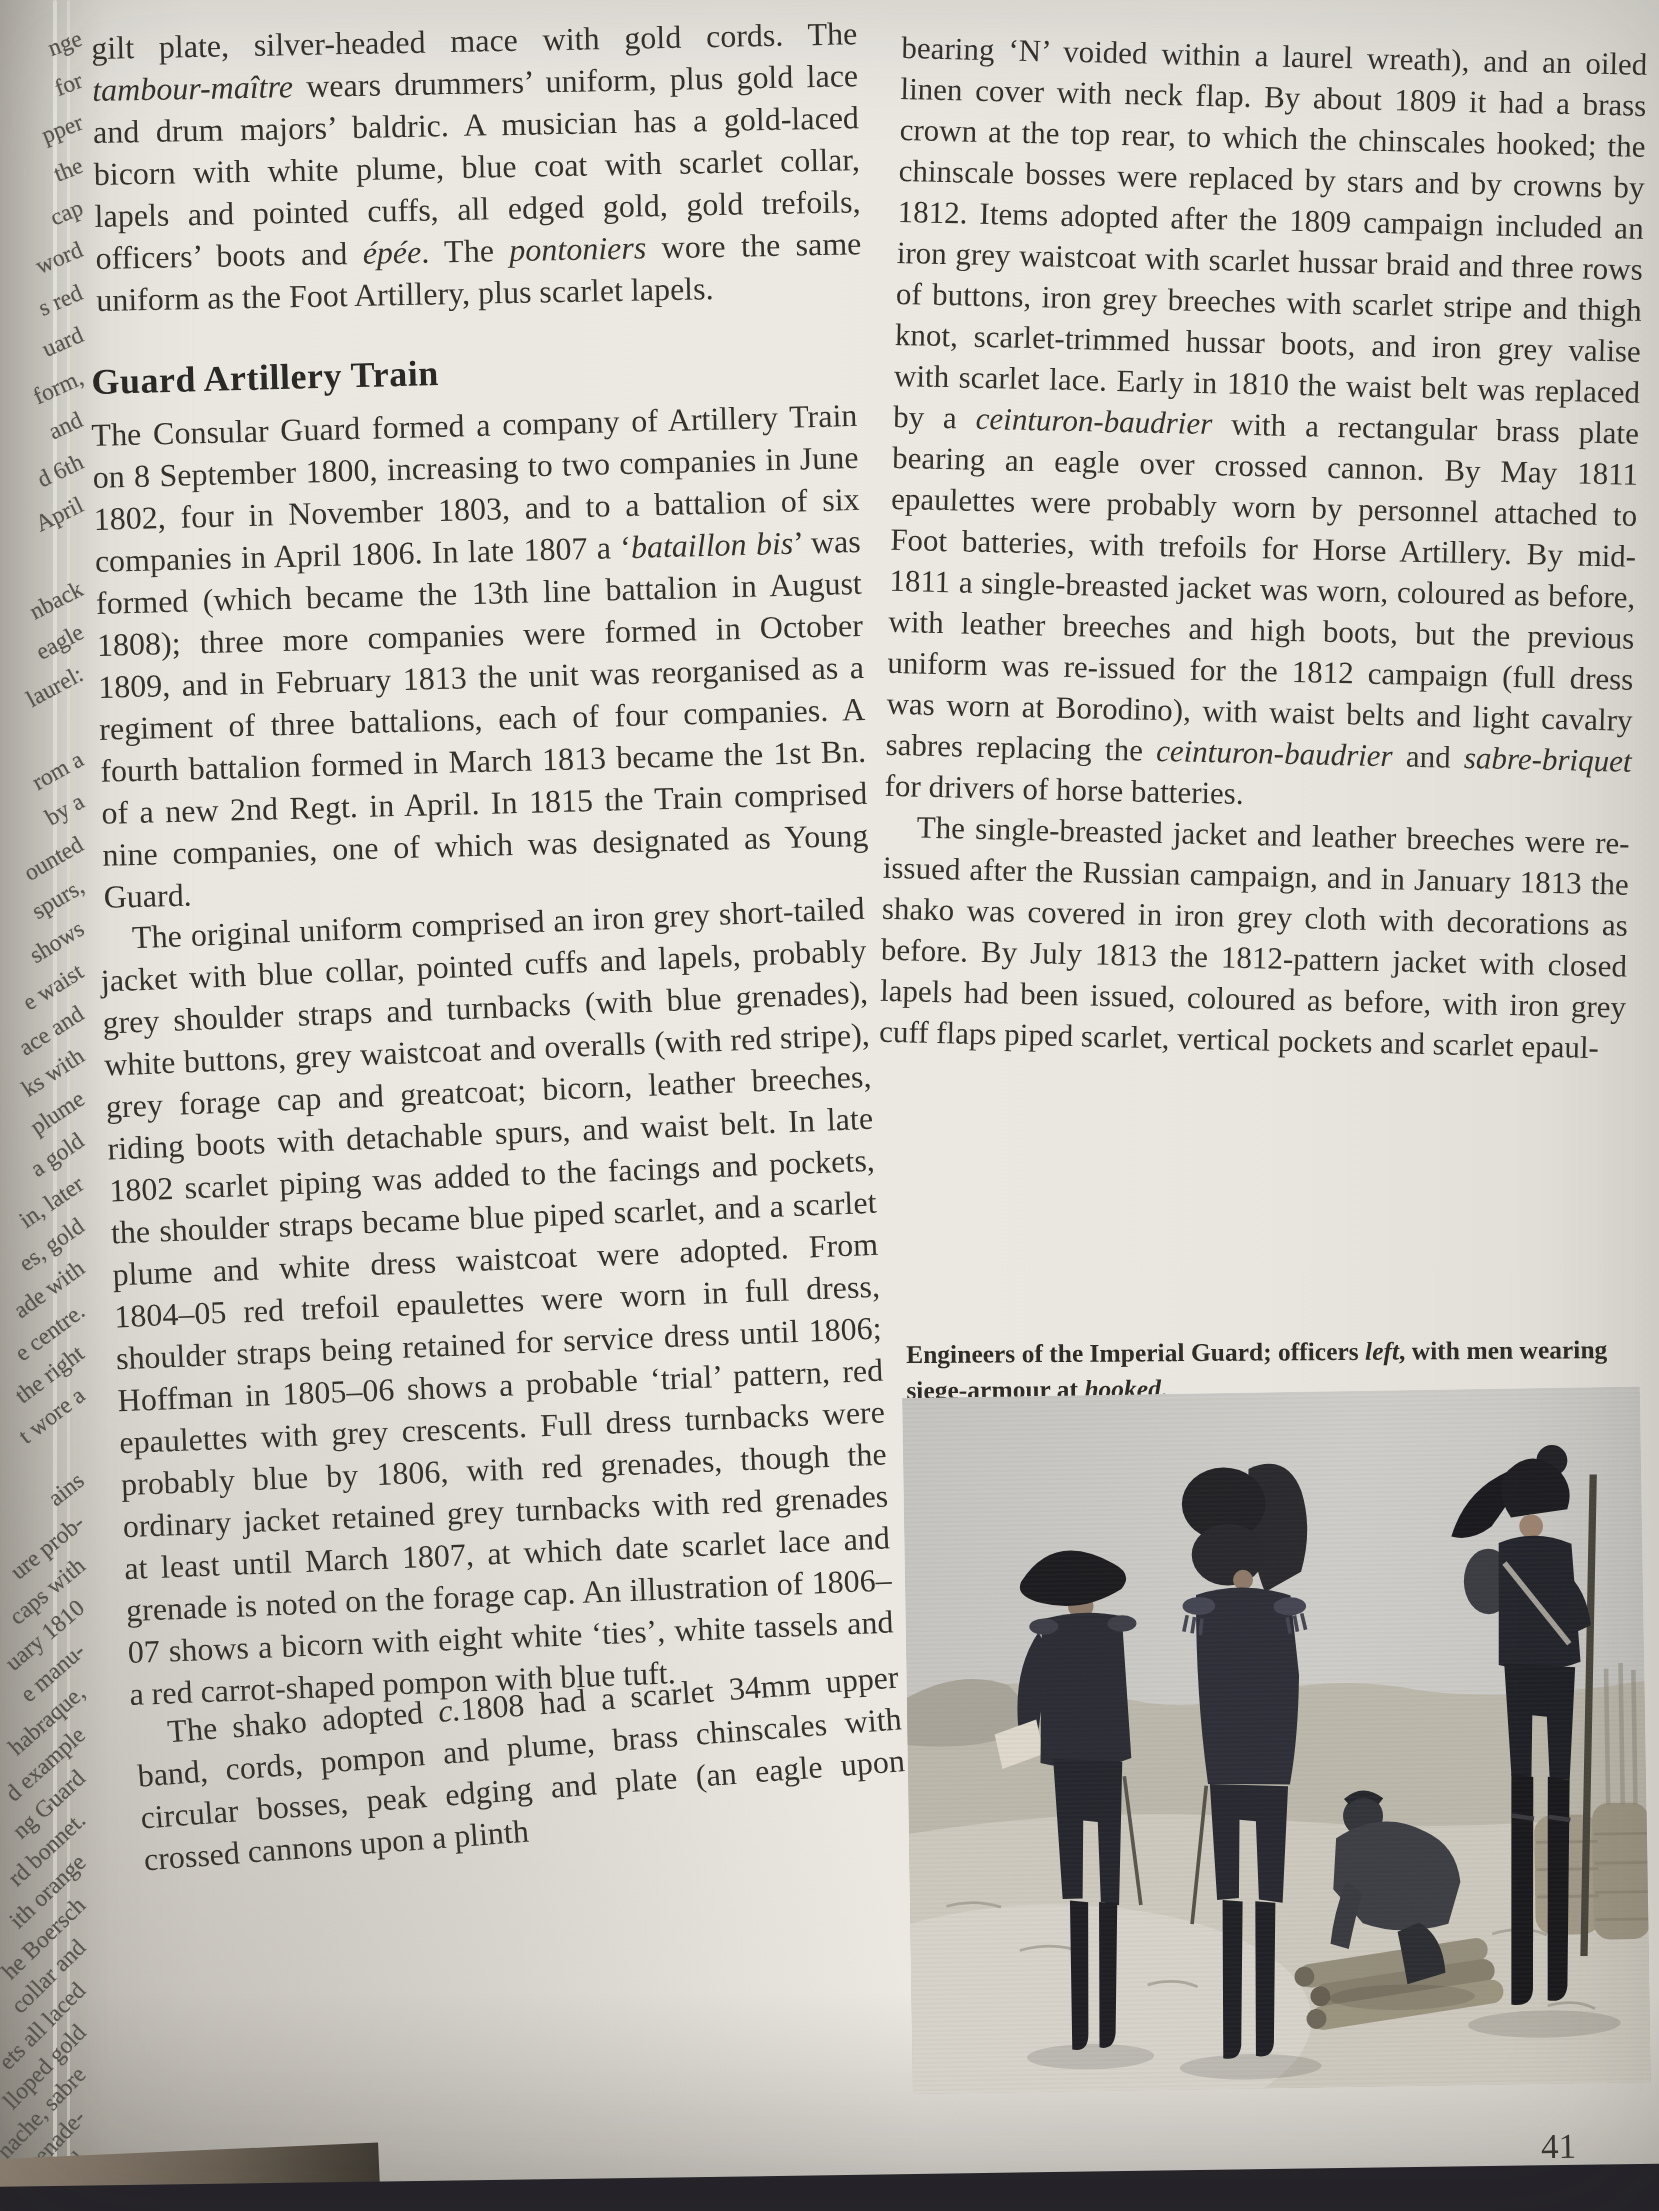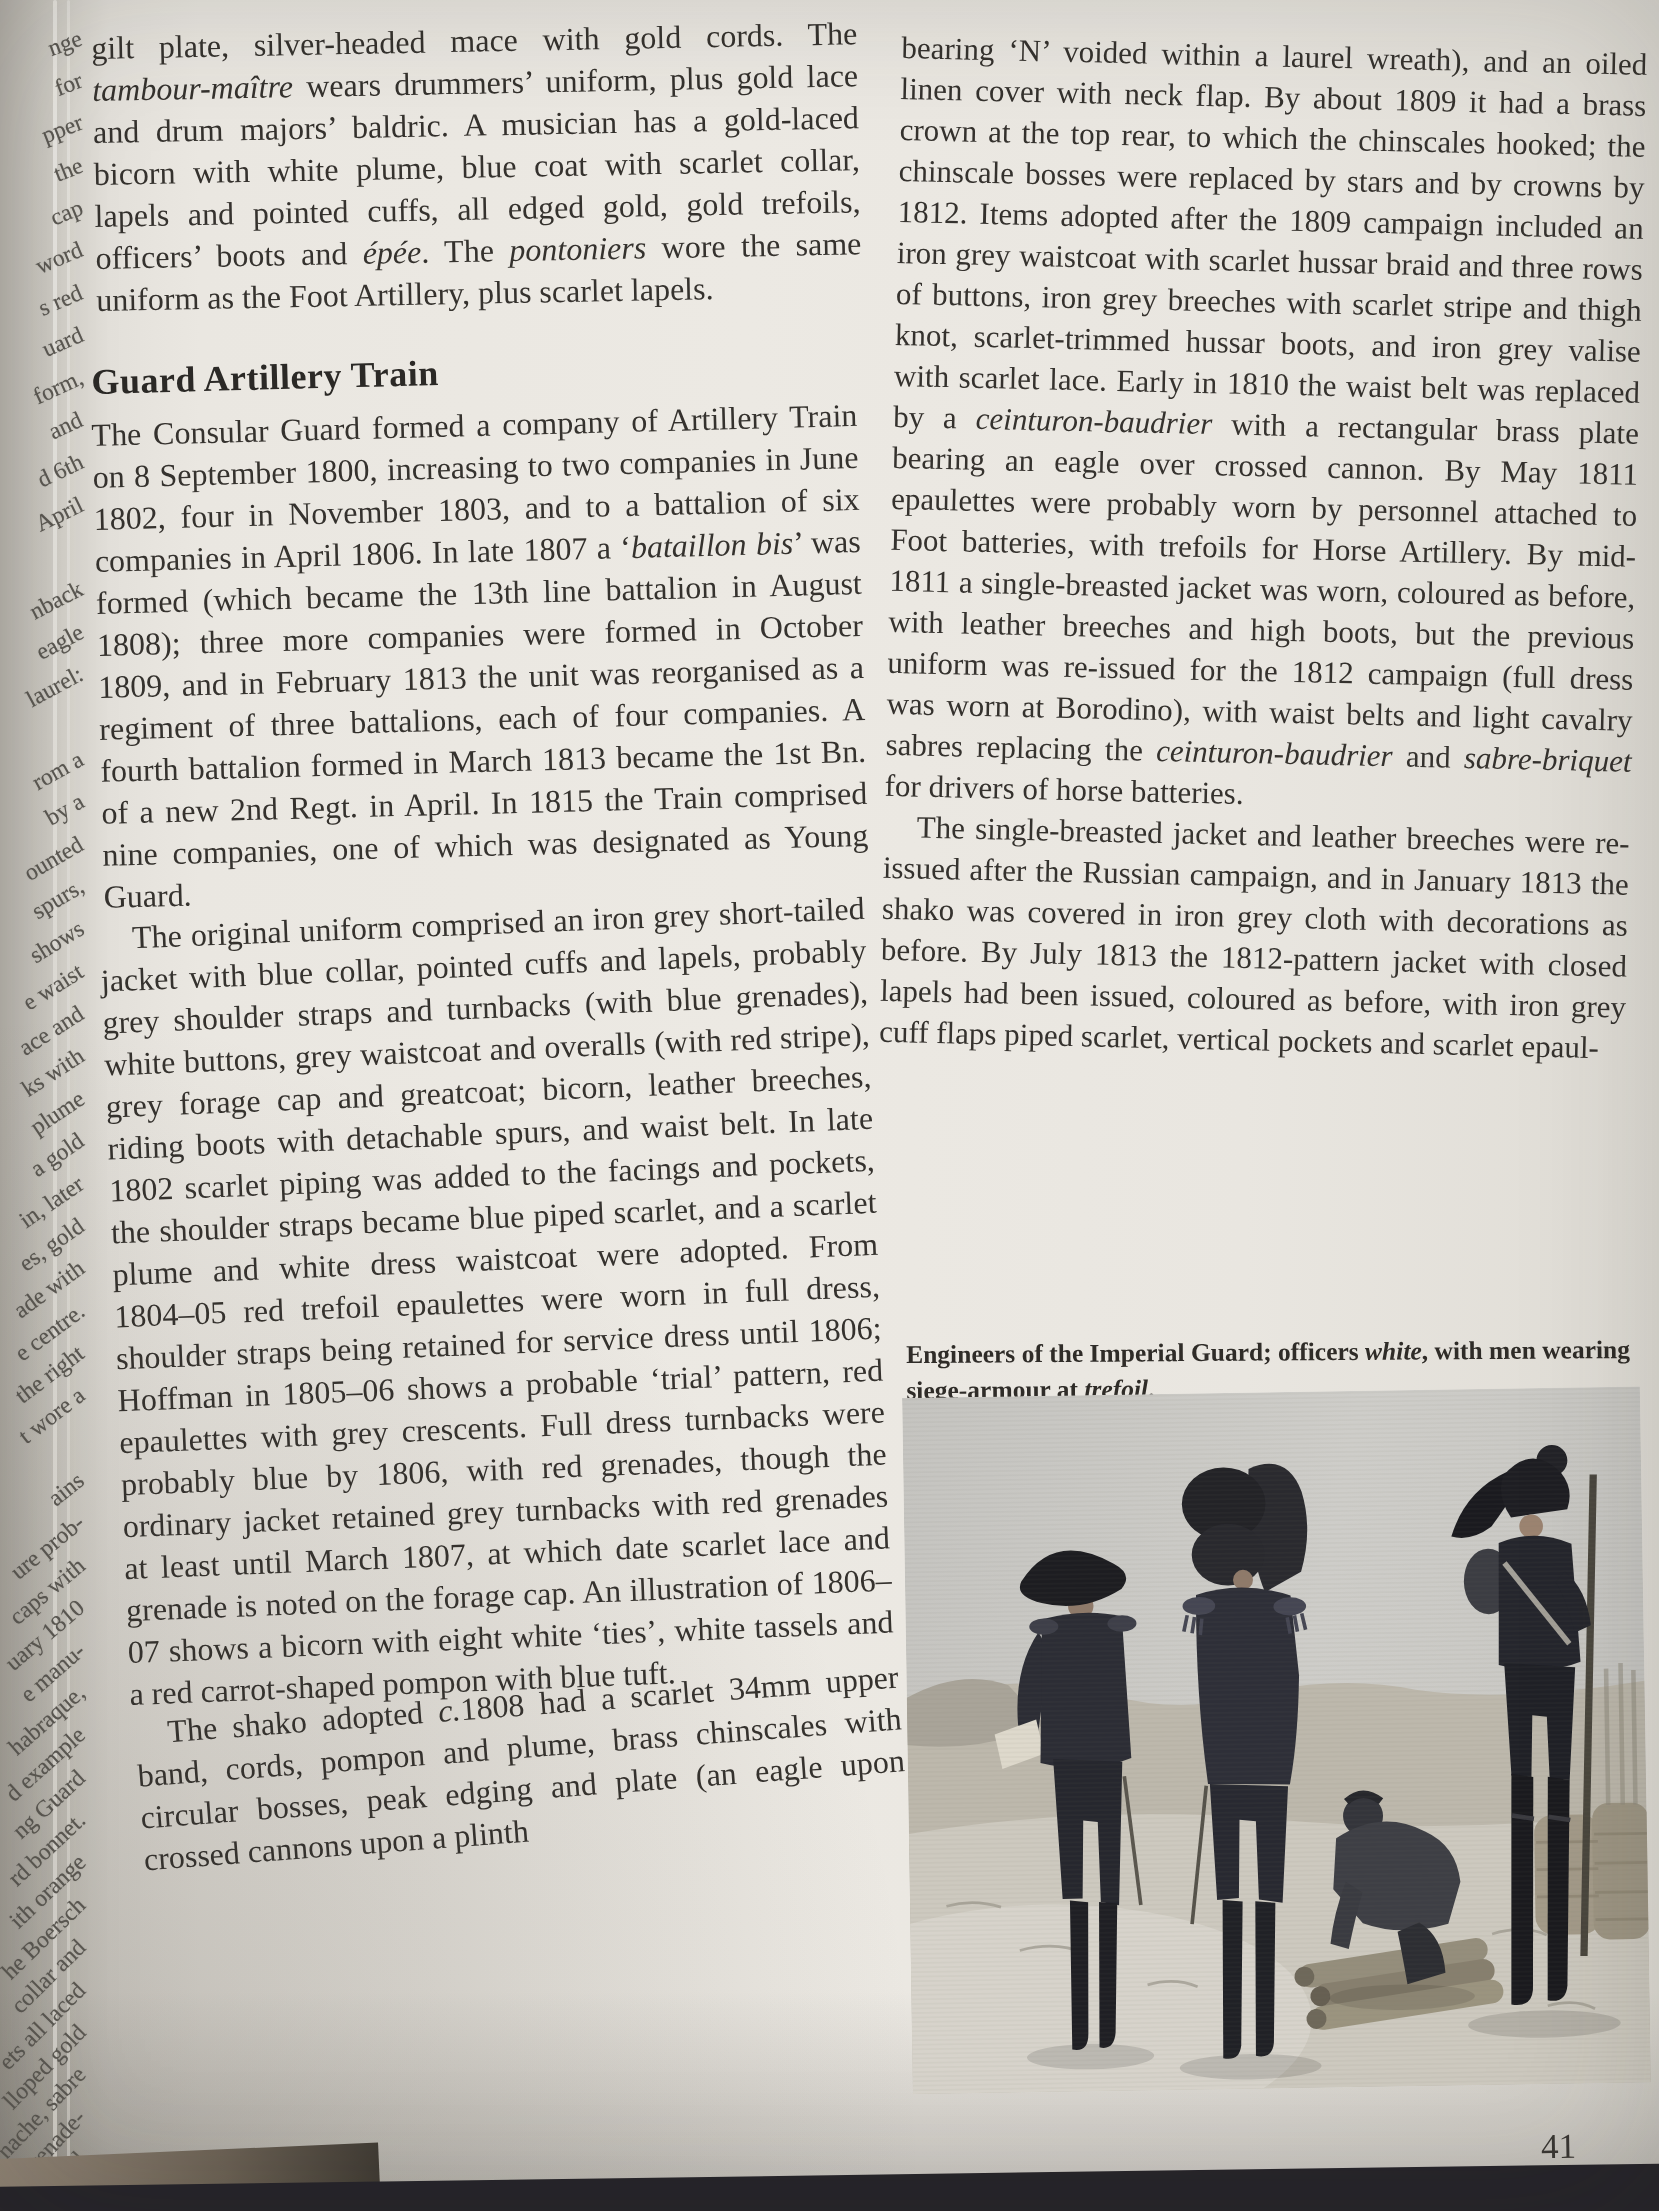--- a/index.html
+++ b/index.html
@@ -139,21 +139,21 @@
     <p class="tilt2"><span>The Consular Guard formed a company of Artillery Train on 8 September 1800, increasing to two companies in June 1802, four in November 1803, and to a battalion of six companies in April 1806. In late 1807 a ‘</span><i>bataillon bis</i><span>’ was formed (which became the 13th line battalion in August 1808); three more companies were formed in October 1809, and in February 1813 the unit was reorganised as a regiment of three battalions, each of four companies. A fourth battalion formed in March 1813 became the 1st Bn. of a new 2nd Regt. in April. In 1815 the Train comprised nine companies, one of which was designated as Young Guard.</span></p>
     <p class="indent tilt3"><span>The original uniform comprised an iron grey short-tailed jacket with blue collar, pointed cuffs and lapels, probably grey shoulder straps and turnbacks (with blue grenades), white buttons, grey waistcoat and overalls (with red stripe), grey forage cap and greatcoat; bicorn, leather breeches, riding boots with detachable spurs, and waist belt. In late 1802 scarlet piping was added to the facings and pockets, the shoulder straps became blue piped scarlet, and a scarlet plume and white dress waistcoat were adopted. From 1804–05 red trefoil epaulettes were worn in full dress, shoulder straps being retained for service dress until 1806; Hoffman in 1805–06 shows a probable ‘trial’ pattern, red epaulettes with grey crescents. Full dress turnbacks were probably blue by 1806, with red grenades, though the ordinary jacket retained grey turnbacks with red grenades at least until March 1807, at which date scarlet lace and grenade is noted on the forage cap. An illustration of 1806–07 shows a bicorn with eight white ‘ties’, white tassels and a red carrot-shaped pompon with blue tuft.</span></p>
     <p class="indent tilt4"><span>The shako adopted </span><i>c.</i><span>1808 had a scarlet 34mm upper band, cords, pompon and plume, brass chinscales with circular bosses, peak edging and plate (an eagle upon crossed cannons upon a plinth</span></p>
   </div>
 
   <div class="col right">
     <p><span>bearing ‘N’ voided within a laurel wreath), and an oiled linen cover with neck flap. By about 1809 it had a brass crown at the top rear, to which the chinscales hooked; the chinscale bosses were replaced by stars and by crowns by 1812. Items adopted after the 1809 campaign included an iron grey waistcoat with scarlet hussar braid and three rows of buttons, iron grey breeches with scarlet stripe and thigh knot, scarlet-trimmed hussar boots, and iron grey valise with scarlet lace. Early in 1810 the waist belt was replaced by a </span><i>ceinturon-baudrier</i><span> with a rectangular brass plate bearing an eagle over crossed cannon. By May 1811 epaulettes were probably worn by personnel attached to Foot batteries, with trefoils for Horse Artillery. By mid-1811 a single-breasted jacket was worn, coloured as before, with leather breeches and high boots, but the previous uniform was re-issued for the 1812 campaign (full dress was worn at Borodino), with waist belts and light cavalry sabres replacing the </span><i>ceinturon-baudrier</i><span> and </span><i>sabre-briquet</i><span> for drivers of horse batteries.</span></p>
     <p class="indent"><span>The single-breasted jacket and leather breeches were re-issued after the Russian campaign, and in January 1813 the shako was covered in iron grey cloth with decorations as before. By July 1813 the 1812-pattern jacket with closed lapels had been issued, coloured as before, with iron grey cuff flaps piped scarlet, vertical pockets and scarlet epaul-</span></p>
   </div>
 
-  <p class="caption"><span>Engineers of the Imperial Guard; officers </span><i>white</i><span>, with men wearing siege-armour at </span><i>trefoil</i><span>.</span></p>
+  <p class="caption"><span>Engineers of the Imperial Guard; officers </span><i>left</i><span>, with men wearing siege-armour at </span><i>hooked</i><span>.</span></p>
 
   <svg class="illus" viewBox="0 0 812 766" xmlns="http://www.w3.org/2000/svg">
     <defs>
       <linearGradient id="sky" x1="0" y1="0" x2="1" y2="0.2">
         <stop offset="0" stop-color="#c5c4c0"></stop>
         <stop offset="0.6" stop-color="#cecdc9"></stop>
         <stop offset="1" stop-color="#c8c7c3"></stop>
       </linearGradient>
       <pattern id="hatch" width="6" height="5" patternUnits="userSpaceOnUse">
         <line x1="0" y1="2" x2="6" y2="2" stroke="#6f6b62" stroke-width="0.7" opacity="0.16"></line>

